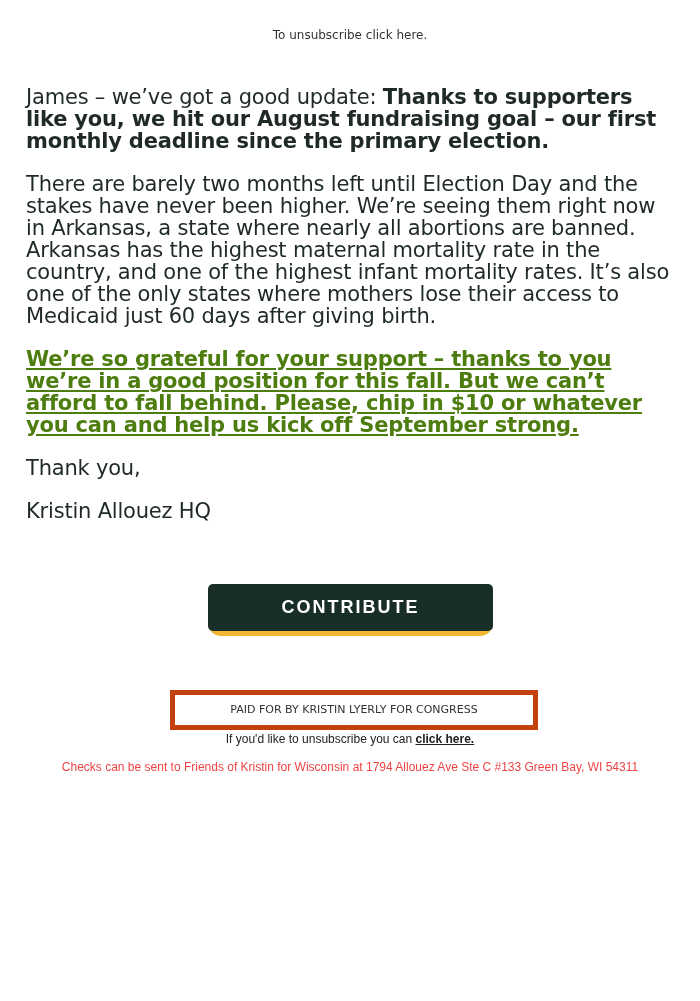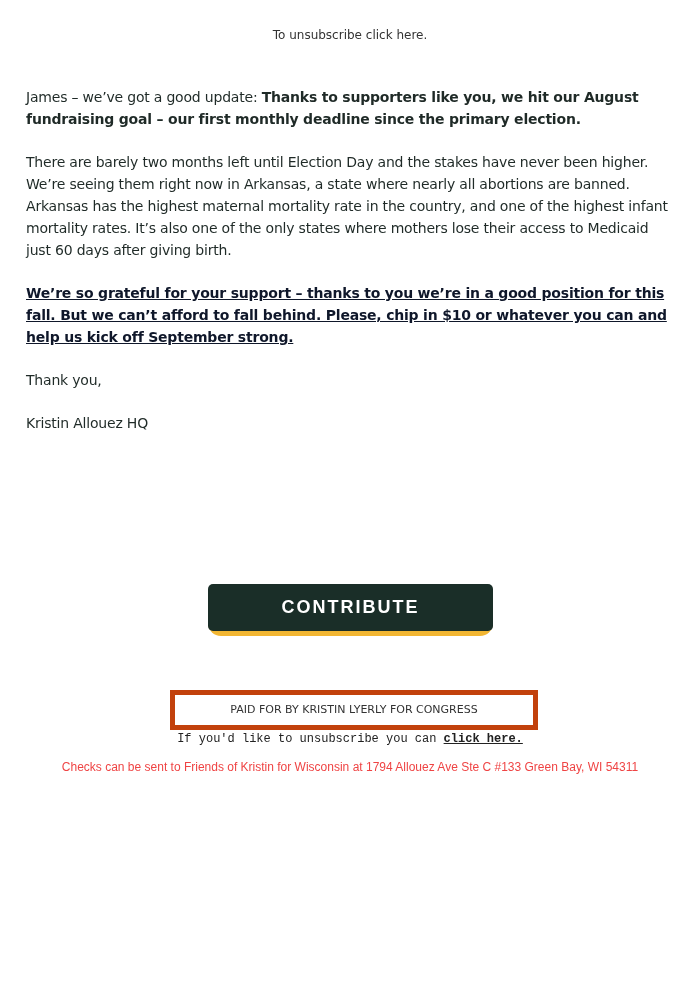--- a/index.html
+++ b/index.html
@@ -1,26 +1,26 @@
 <!DOCTYPE html>
 <html><head>
 <meta charset="utf-8">
 <style>
   html, body { margin:0; padding:0; background:#ffffff; }
   body { width:700px; height:1001px; position:relative; overflow:hidden; font-family:"DejaVu Sans", sans-serif; color:#1f2a27; }
   .top-unsub { position:absolute; top:28px; left:0; width:700px; text-align:center; font-size:12px; color:#333; }
   .top-unsub a { color:#333; text-decoration:none; }
-  .body-text { position:absolute; left:26px; width:650px; font-size:14px; line-height:22px; color:#1f2a27; letter-spacing:-0.2px; }
+  .body-text { position:absolute; left:26px; width:650px; font-size:21px; line-height:22px; color:#1f2a27; letter-spacing:-0.2px; }
   .body-text p { margin:0 0 21px 0; }
   .b { font-weight:bold; }
-  .link-para a { color:#0f172a; text-decoration:underline; font-weight:bold; }
+  .link-para a { color:#4d7c0f; text-decoration:underline; font-weight:bold; }
   .cta-wrap { position:absolute; top:584px; left:208px; width:285px; height:52px; background:#f2b632; border-radius:13px; }
   .cta { display:block; width:285px; height:47px; background:#1a2e28; border-radius:5px; color:#fff; text-align:center; line-height:47px; font-family:"Liberation Sans", sans-serif; font-weight:bold; font-size:18px; letter-spacing:2px; text-decoration:none; }
   .paid-box { position:absolute; top:690px; left:170px; width:358px; height:30px; border:5px solid #c2410c; text-align:center; line-height:30px; font-size:11px; color:#333; }
-  .footer-unsub { position:absolute; top:732px; left:0; width:700px; text-align:center; font-family:Liberation Mono, monospace; font-size:12px; color:#222; }
+  .footer-unsub { position:absolute; top:732px; left:0; width:700px; text-align:center; font-family:Liberation Sans, sans-serif; font-size:12px; color:#222; }
   .footer-unsub a { color:#222; font-weight:bold; text-decoration:underline; }
   .checks { position:absolute; top:760px; left:0; width:700px; text-align:center; font-family:"Liberation Sans", sans-serif; font-size:12px; color:#ef4444; }
 </style>
 </head>
 <body>
 
 <div class="top-unsub">
   <a href="#">To unsubscribe click here.</a>
 </div>
 

